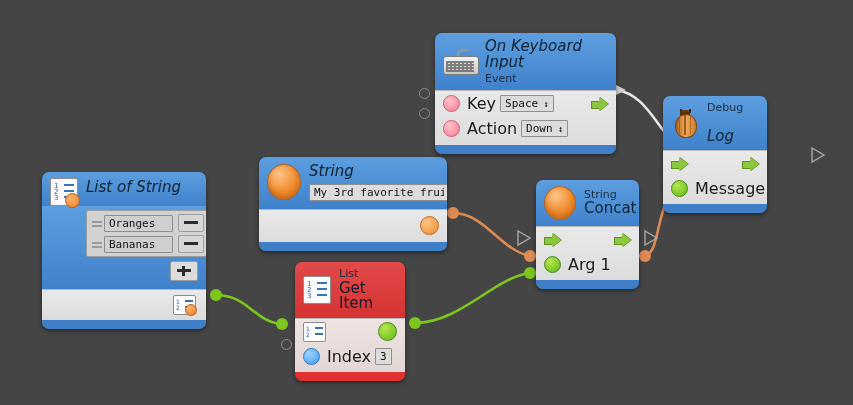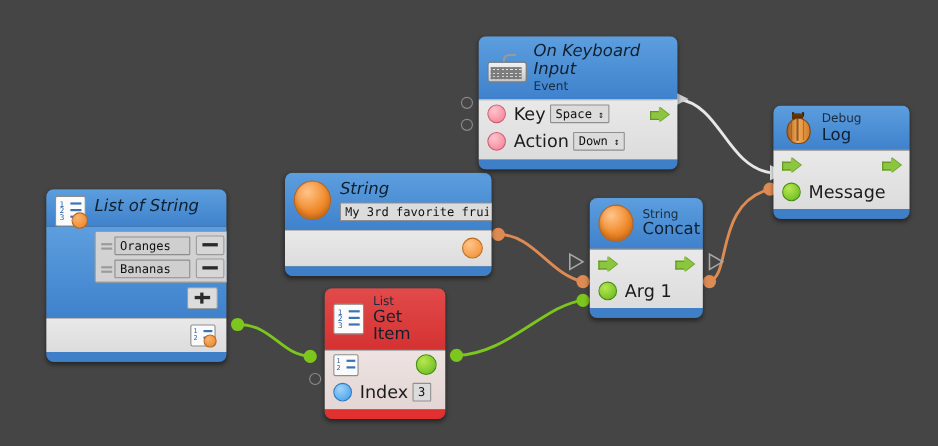--- a/index.html
+++ b/index.html
@@ -339,34 +339,34 @@
       </div>
       <div class="row">
         <span class="port green"></span>
         <span class="lbl">Arg 1</span>
       </div>
       <div style="height:3px"></div>
     </div>
     <div class="foot"></div>
   </div>
 
-  <div class="node blue" style="left:703px;top:96px;width:124px;">
+  <div class="node blue" style="left:663px;top:96px;width:104px;">
     <div class="head">
       <div class="icon bugicon">
         <span class="ant" style="left:9px;"></span>
           <span class="ant" style="left:18px;"></span>
         <span class="head2"></span>
         <span class="shell"></span>
         <span class="stripe" style="left:8px;"></span>
         <span class="seam"></span>
         <span class="stripe" style="left:19px;"></span>
       </div>
       <div class="titlewrap">
         <span class="t-sub">Debug</span>
-        <span class="t-main" style="margin-top:1px;">Log</span>
+        <span class="t-main" style="margin-top:15px;font-style:italic;">Log</span>
       </div>
     </div>
     <div class="body">
       <div class="row">
         <span class="arrowR"></span>
         <span class="spacer"></span>
         <span class="arrowR"></span>
       </div>
       <div class="row">
         <span class="port green"></span>

